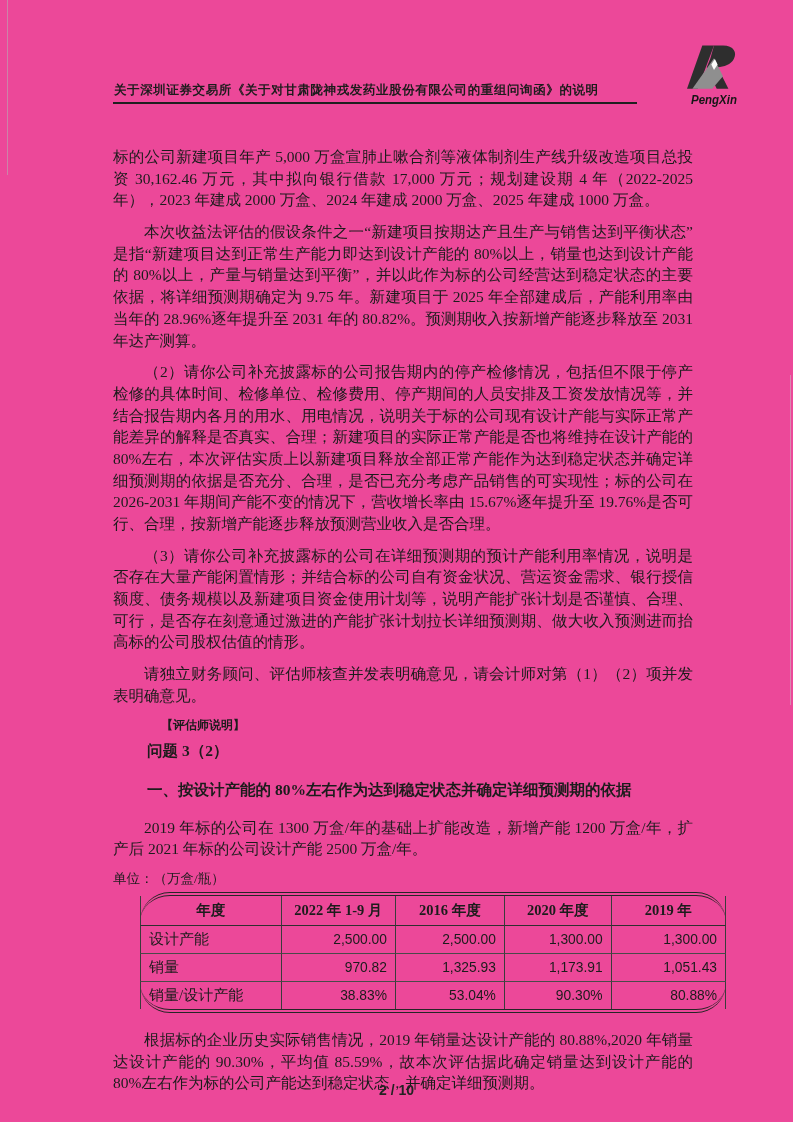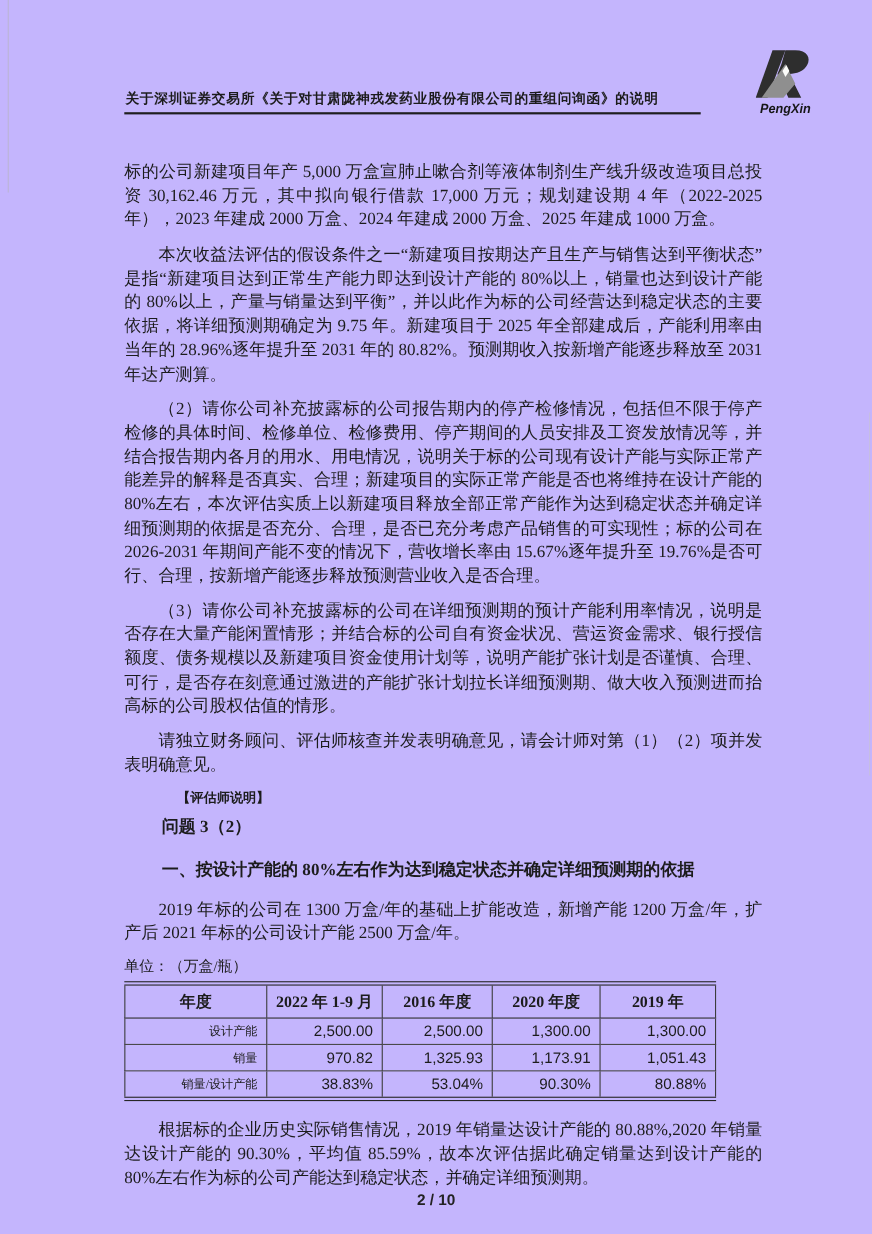--- a/index.html
+++ b/index.html
@@ -1,20 +1,20 @@
 <!DOCTYPE html>
 <html lang="zh"><head>
 <meta charset="utf-8">
 <style>
   html, body { margin: 0; padding: 0; background: #ffffff; }
   .page {
     position: relative;
     width: 793px;
     height: 1122px;
-    background: #c4b5fd;
+    background: #ec4899;
     overflow: hidden;
     font-family: "Liberation Serif", "DejaVu Serif", serif;
     color: #1c1c1c;
   }
   
   .artifact-left {
     position: absolute; left: 7px; top: 0; width: 1px; height: 175px;
     background: #b5b5b5; opacity: .55;
   }
   .artifact-right {
@@ -66,43 +66,44 @@
     margin: 18px 0 0 34px;
     font-size: 15.5px; font-weight: bold;
   }
   .p-after-heading { margin-top: 16px; }
 
   
   .unit-note {
     text-align: left; font-size: 13.5px; margin: 8px 2px 4px 0;
   }
   .data-table {
-    width: 538px;
+    margin-left: 27px; width: 586px;
     border-collapse: separate; border-spacing: 0;
     border-top: 4px double #262626;
     border-bottom: 4px double #262626;
     font-size: 14.5px;
+    border-radius: 30px;
   }
   .data-table th, .data-table td {
     border-right: 1.5px solid #3c3c3c;
   }
   .data-table th:first-child, .data-table td:first-child {
     border-left: 1.5px solid #3c3c3c;
   }
   .data-table th {
     border-bottom: 1.5px solid #2f2f2f;
     font-weight: bold; text-align: center; padding: 5px 6px;
   }
   .data-table tbody td { border-bottom: 1px solid #4a4a4a; padding: 4px 8px; }
   .data-table tbody tr:last-child td { border-bottom: none; }
   .data-table td.num {
     text-align: right;
     font-family: "Liberation Sans", sans-serif; font-size: 13.8px;
   }
-  .data-table td.label { text-align: right; font-size: 11px; }
+  .data-table td.label { text-align: left; font-size: 15px; }
 
   
   .page-footer {
     position: absolute; left: 0; top: 1082px; width: 100%;
     text-align: center;
     font-family: "Liberation Sans", sans-serif;
     font-size: 14px; font-weight: 600; color: #222;
   }
 </style>
 </head>

